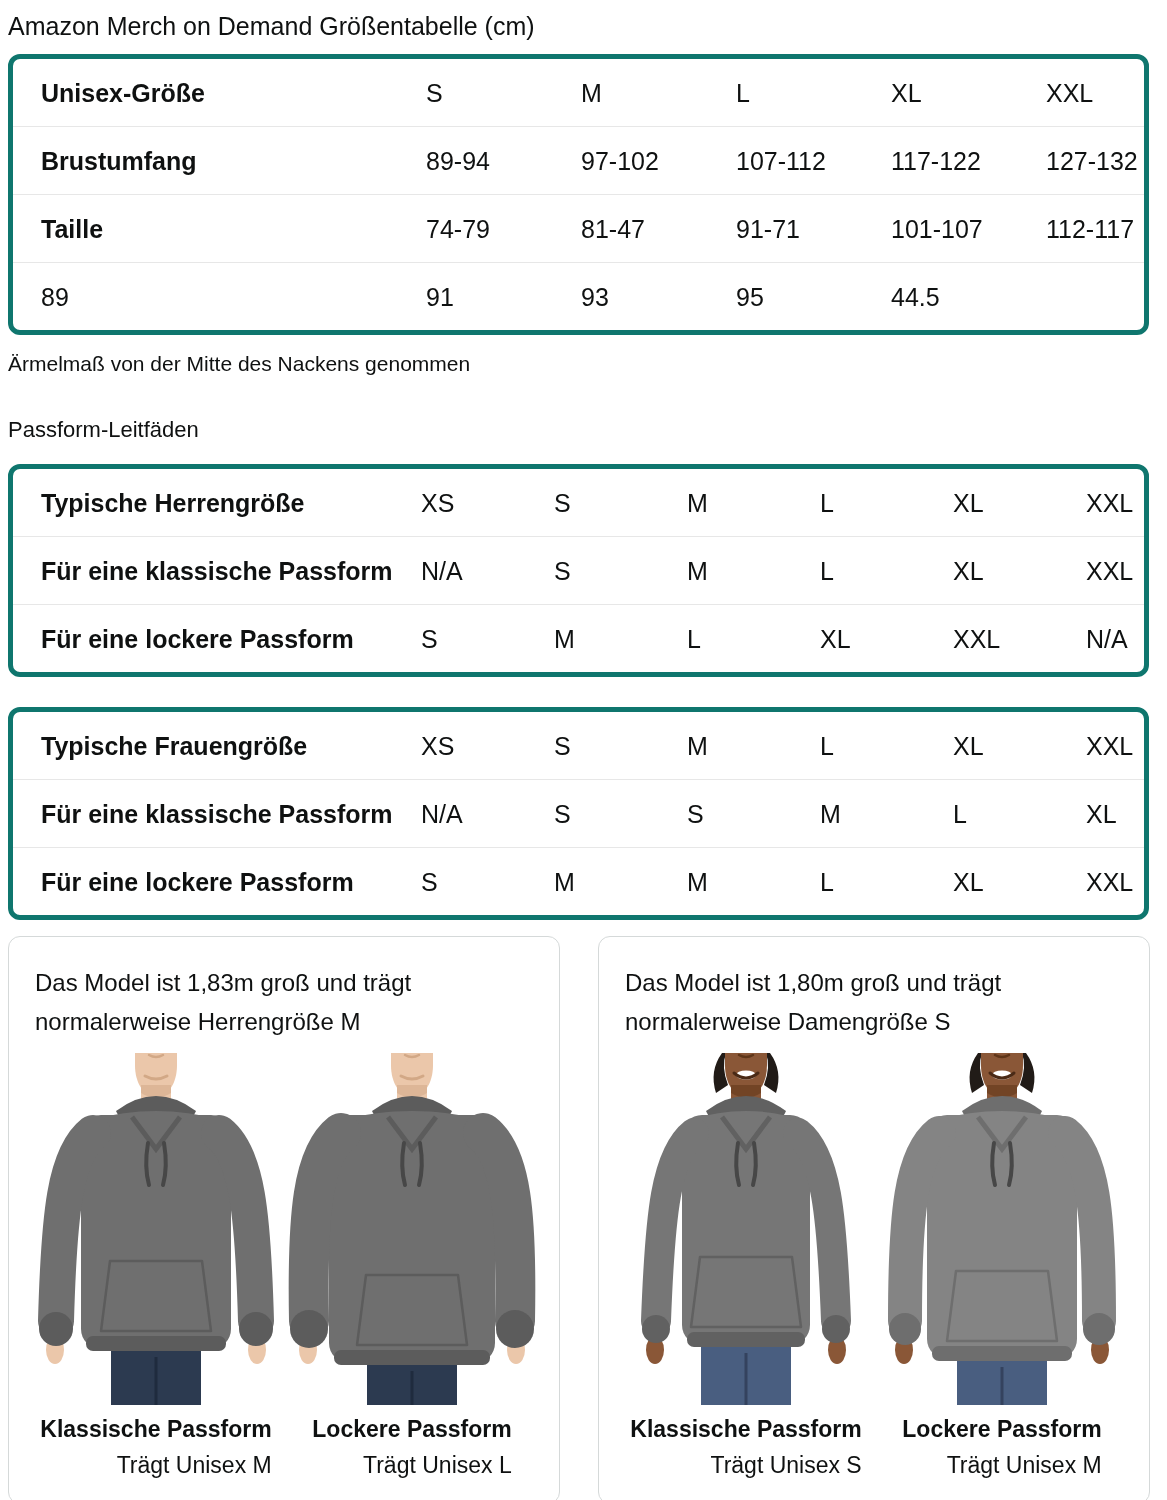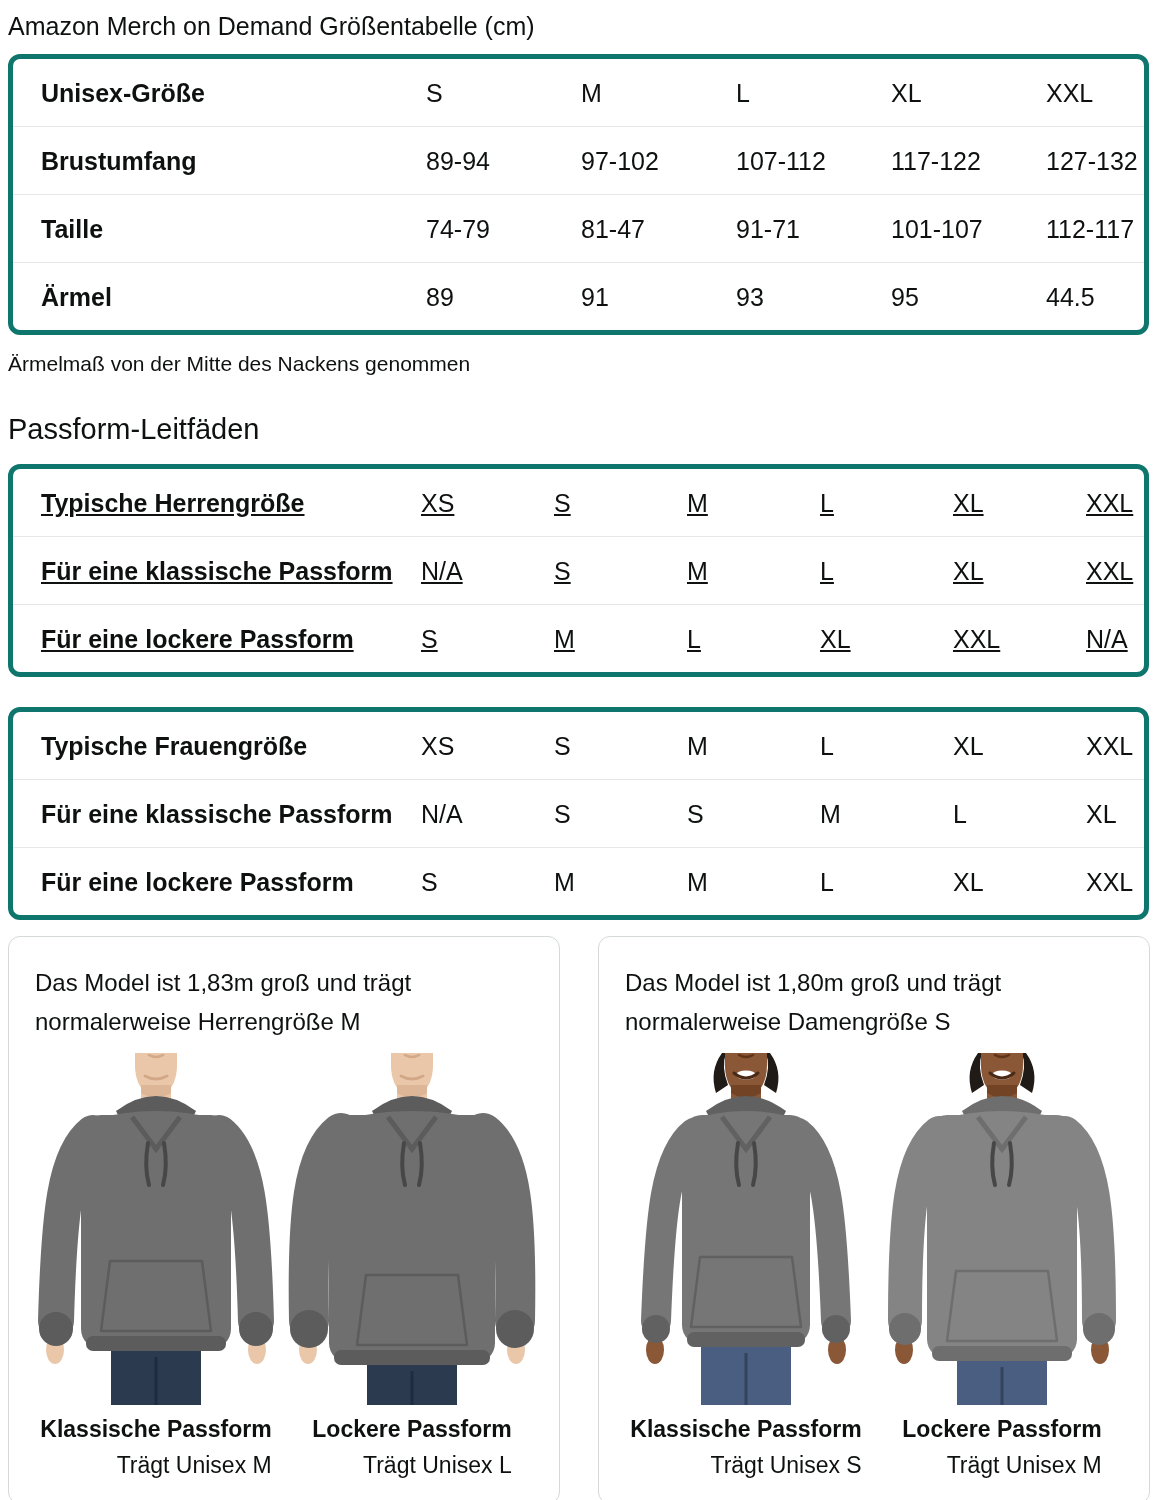--- a/index.html
+++ b/index.html
@@ -25,22 +25,22 @@
     height:67px; padding-left:28px;
     font-size:25px; line-height:30px;
   }
   .tbl.five .row { grid-template-columns:385px repeat(4,155px) 1fr; }
   .tbl.six  .row { grid-template-columns:380px repeat(5,133px) 1fr; }
   .tbl .row + .row { border-top:1px solid #E7E7E7; }
   .cell { white-space:nowrap; }
   .cell.label { font-weight:700; }
 
   p.note { font-size:21px; line-height:26px; margin:16px 0 0 0; }
-  h2.section-title { font-size:29px; font-weight:400; line-height:33px; margin:36px 0 18px 0; }
-  .tbl.gap-after { margin-bottom:30px;text-decoration:underline; }
+  h2.section-title { font-size:22px; font-weight:400; line-height:33px; margin:36px 0 18px 0; }
+  .tbl.gap-after { margin-bottom:30px; }
 
   .cards { display:flex; gap:38px; margin-top:16px; }
   .card {
     flex:1; border:1px solid #D5D9D9; border-radius:12px;
     padding:26px 22px 24px 22px; background:#fff;
   }
   .card-heading { font-size:24px; line-height:39px; margin:0 0 12px 4px; }
   .figures { display:flex; gap:6px; }
   figure { margin:0; flex:1; display:flex; flex-direction:column; align-items:center; }
   .photo { width:250px; height:352px; overflow:hidden; }
@@ -75,21 +75,20 @@
     </div>
     <div class="row">
       <div class="cell label">Taille</div>
       <div class="cell">74-79</div>
       <div class="cell">81-47</div>
       <div class="cell">91-71</div>
       <div class="cell">101-107</div>
       <div class="cell">112-117</div>
     </div>
     <div class="row">
-      <div class="cell label">Ärmel</div>
       <div class="cell">89</div>
       <div class="cell">91</div>
       <div class="cell">93</div>
       <div class="cell">95</div>
       <div class="cell">44.5</div>
     </div>
   </section>
 
   <p class="note">Ärmelmaß von der Mitte des Nackens genommen</p>
 

